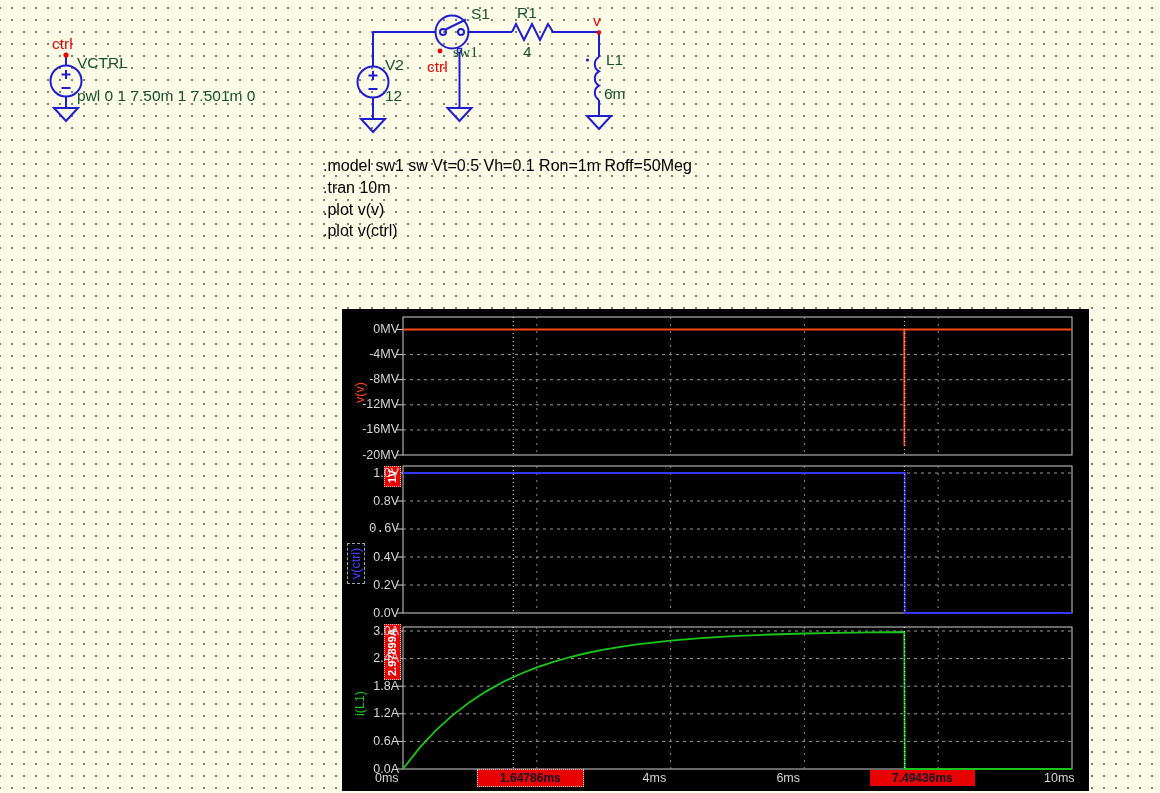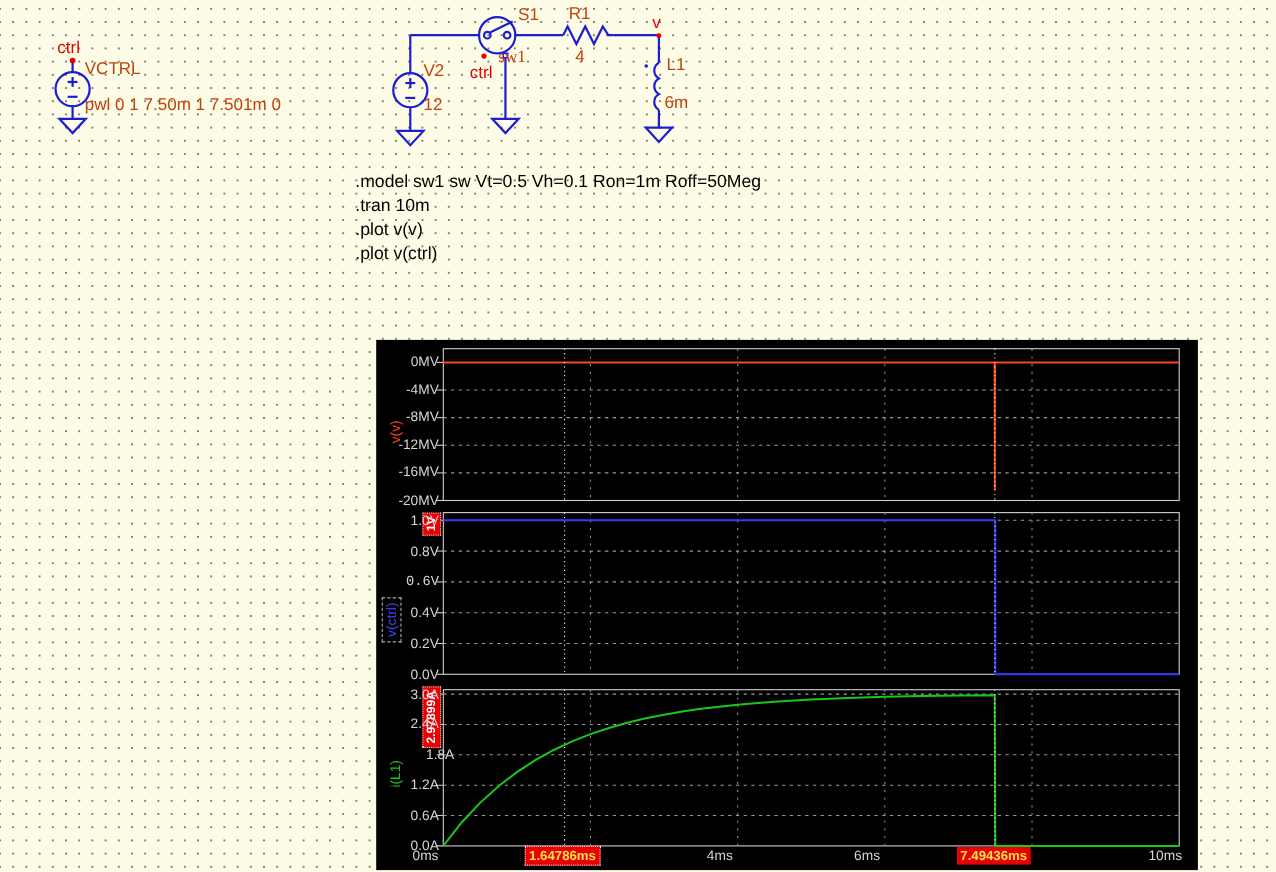--- a/index.html
+++ b/index.html
@@ -6,37 +6,37 @@
   body{
     width:1160px;height:793px;position:relative;overflow:hidden;
     background-color:#fdfce6;
     background-image:radial-gradient(circle,#7c7c70 1.1px,transparent 1.3px);
     background-size:12px 12px;background-position:6px 2px;
     font-family:"Liberation Sans",sans-serif;
   }
   .abs{position:absolute;}
   svg{position:absolute;left:0;top:0;pointer-events:none;}
   
-  .sch{position:absolute;font-size:15.5px;color:#c2410c;white-space:nowrap;letter-spacing:0px;}
+  .sch{position:absolute;font-size:15.5px;color:#14532d;white-space:nowrap;letter-spacing:0px;}
   .node{color:#e80000;}
   
   #directives{position:absolute;left:323px;top:155px;font-size:16px;line-height:21.8px;color:#000;white-space:nowrap;}
   
   #panel{position:absolute;left:342px;top:309px;width:747px;height:482px;background:#000;}
   .ytick{position:absolute;width:52px;text-align:right;font-size:12.5px;color:#d6d6d6;white-space:nowrap;}
   .xtick{position:absolute;width:56px;font-size:12.5px;color:#d6d6d6;white-space:nowrap;}
   .vlabel{position:absolute;transform:rotate(-90deg);transform-origin:left top;font-size:12.5px;white-space:nowrap;}
   #ylab0{color:#ff4617;}
   #ylab1{color:#4343ff;border:1px dashed #a8a8a8;padding:1px 4px;}
   #ylab2{color:#1bc51b;}
   .badge-rot{position:absolute;transform:rotate(-90deg);transform-origin:left top;
     background:#e80000;color:#fff;font-size:11px;font-weight:bold;
     padding:1px 3px;border:1px dotted #c8c8c8;white-space:nowrap;line-height:13px;}
-  .badge-h{position:absolute;background:#e80000;color:#fde047;font-size:12px;font-weight:bold;
-    padding:0 3px;height:16px;line-height:16px;white-space:nowrap;z-index:6;}
+  .badge-h{position:absolute;background:#e80000;color:#0f172a;font-size:12px;font-weight:bold;
+    padding:0 22px;height:16px;line-height:16px;white-space:nowrap;z-index:6;}
   #cursor-badge-1{border:1px dotted #e8e8e8;}
   .xtick{z-index:2;}
 </style>
 </head>
 <body>
 
 <svg id="schematic-svg" width="1160" height="793" viewBox="0 0 1160 793">
   <g stroke="#1d1dd2" stroke-width="2" fill="none">
 
     <g>
@@ -198,21 +198,21 @@
 <div class="ytick" style="left: 347px; top: 422.4px;">-16MV</div>
 <div class="ytick" style="left: 347px; top: 447.5px;">-20MV</div>
 <div class="ytick" style="left: 347px; top: 465.5px;">1.0V</div>
 <div class="ytick" style="left: 347px; top: 493.5px;">0.8V</div>
 <div class="ytick" style="left: 347px; top: 521.5px; font-family: Liberation Mono, monospace;">0.6V</div>
 <div class="ytick" style="left: 347px; top: 549.5px;">0.4V</div>
 <div class="ytick" style="left: 347px; top: 577.5px;">0.2V</div>
 <div class="ytick" style="left: 347px; top: 605.5px;">0.0V</div>
 <div class="ytick" style="left: 347px; top: 623.5px;">3.0A</div>
 <div class="ytick" style="left: 347px; top: 651.1px;">2.4A</div>
-<div class="ytick" style="left: 361px; top: 678.7px; text-align: right;">1.8A</div>
+<div class="ytick" style="left: 347px; top: 678.7px; text-align: right;">1.8A</div>
 <div class="ytick" style="left: 347px; top: 706.3px;">1.2A</div>
 <div class="ytick" style="left: 347px; top: 733.9px;">0.6A</div>
 <div class="ytick" style="left: 347px; top: 761.5px;">0.0A</div>
 <div class="xtick" style="left: 375px; top: 771px;">0ms</div>
 <div class="xtick" style="left: 508.8px; top: 771px;">2ms</div>
 <div class="xtick" style="left: 642.6px; top: 771px;">4ms</div>
 <div class="xtick" style="left: 776.4px; top: 771px;">6ms</div>
 <div class="xtick" style="left: 910.2px; top: 771px;">8ms</div>
 <div class="xtick" style="left: 1044px; top: 771px;">10ms</div>
 

